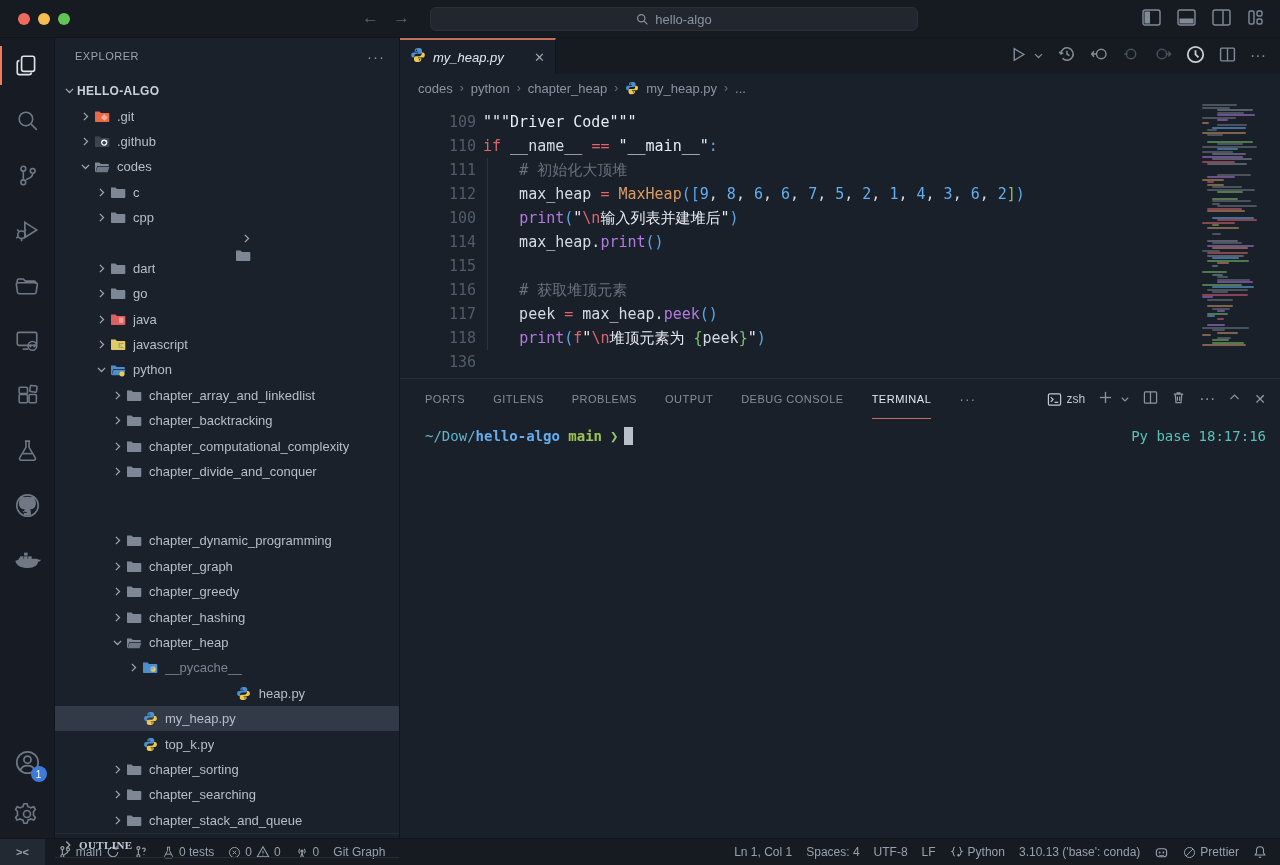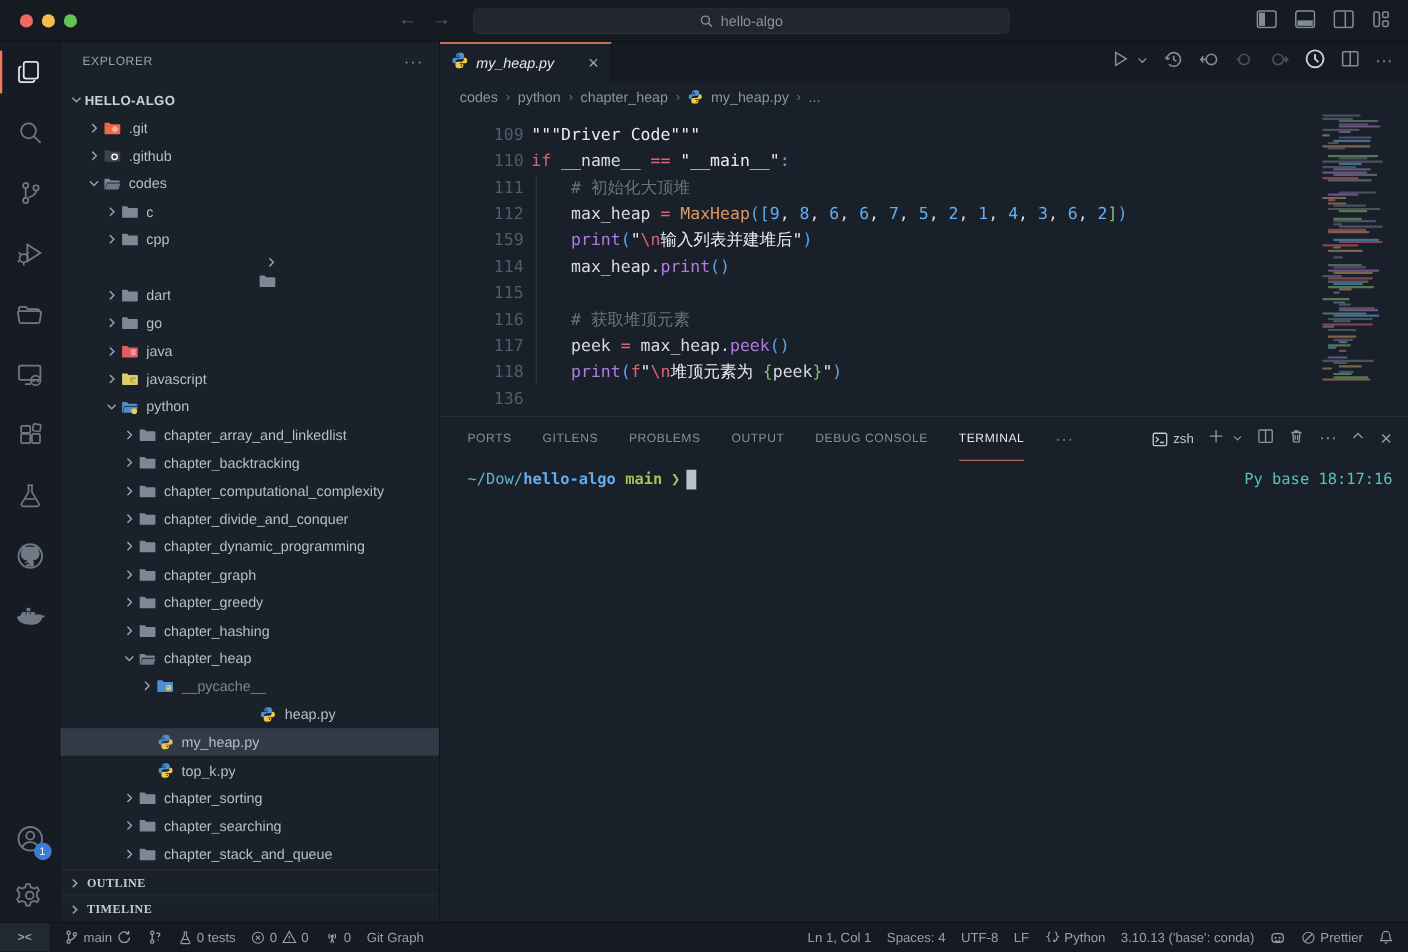--- a/index.html
+++ b/index.html
@@ -450,21 +450,21 @@
                 <polyline points="6,3.5 10.5,8 6,12.5"></polyline>
               </svg>
             </span>
             <span class="ticon">
               <svg width="16" height="13" viewBox="0 0 16 13">
                 <path fill="#7d8795" d="M1 1.5 h4.5 L7 3 h7.5 a.8.8 0 0 1 .8 .8 v7.4 a.8.8 0 0 1 -.8 .8 H1.8 a.8.8 0 0 1 -.8 -.8 Z"></path>
               </svg>
             </span>
             <span class="tlabel">chapter_divide_and_conquer</span>
           </div>
-          <div class="trow" style="padding-left: 54px;">
+          <div class="trow" style="padding-left: 54px; margin-top: 44px;">
             <span class="chev">
               <svg width="13" height="13" viewBox="0 0 16 16" fill="none" stroke="#9aa3af" stroke-width="1.6">
                 <polyline points="6,3.5 10.5,8 6,12.5"></polyline>
               </svg>
             </span>
             <span class="ticon">
               <svg width="16" height="13" viewBox="0 0 16 13">
                 <path fill="#7d8795" d="M1 1.5 h4.5 L7 3 h7.5 a.8.8 0 0 1 .8 .8 v7.4 a.8.8 0 0 1 -.8 .8 H1.8 a.8.8 0 0 1 -.8 -.8 Z"></path>
               </svg>
             </span>
@@ -700,21 +700,21 @@
             </div>
             <div class="codeline">
               <span class="gutter">111</span>
               <span class="codetext"><span class="tok-txt">    </span><span class="tok-com"># 初始化大顶堆</span></span>
             </div>
             <div class="codeline">
               <span class="gutter">112</span>
               <span class="codetext"><span class="tok-txt">    max_heap </span><span class="tok-kw">=</span><span class="tok-txt"> </span><span class="tok-cls">MaxHeap</span><span class="tok-pun">([</span><span class="tok-num">9</span><span class="tok-txt">, </span><span class="tok-num">8</span><span class="tok-txt">, </span><span class="tok-num">6</span><span class="tok-txt">, </span><span class="tok-num">6</span><span class="tok-txt">, </span><span class="tok-num">7</span><span class="tok-txt">, </span><span class="tok-num">5</span><span class="tok-txt">, </span><span class="tok-num">2</span><span class="tok-txt">, </span><span class="tok-num">1</span><span class="tok-txt">, </span><span class="tok-num">4</span><span class="tok-txt">, </span><span class="tok-num">3</span><span class="tok-txt">, </span><span class="tok-num">6</span><span class="tok-txt">, </span><span class="tok-num">2</span><span class="tok-grn">]</span><span class="tok-pun">)</span></span>
             </div>
             <div class="codeline">
-              <span class="gutter">159</span>
+              <span class="gutter">100</span>
               <span class="codetext"><span class="tok-txt">    </span><span class="tok-fn">print</span><span class="tok-pun">(</span><span class="tok-str">"</span><span class="tok-esc">\n</span><span class="tok-str">输入列表并建堆后"</span><span class="tok-pun">)</span></span>
             </div>
             <div class="codeline">
               <span class="gutter">114</span>
               <span class="codetext"><span class="tok-txt">    max_heap.</span><span class="tok-fn">print</span><span class="tok-pun">()</span></span>
             </div>
             <div class="codeline">
               <span class="gutter">115</span>
               <span class="codetext"></span>
             </div>

